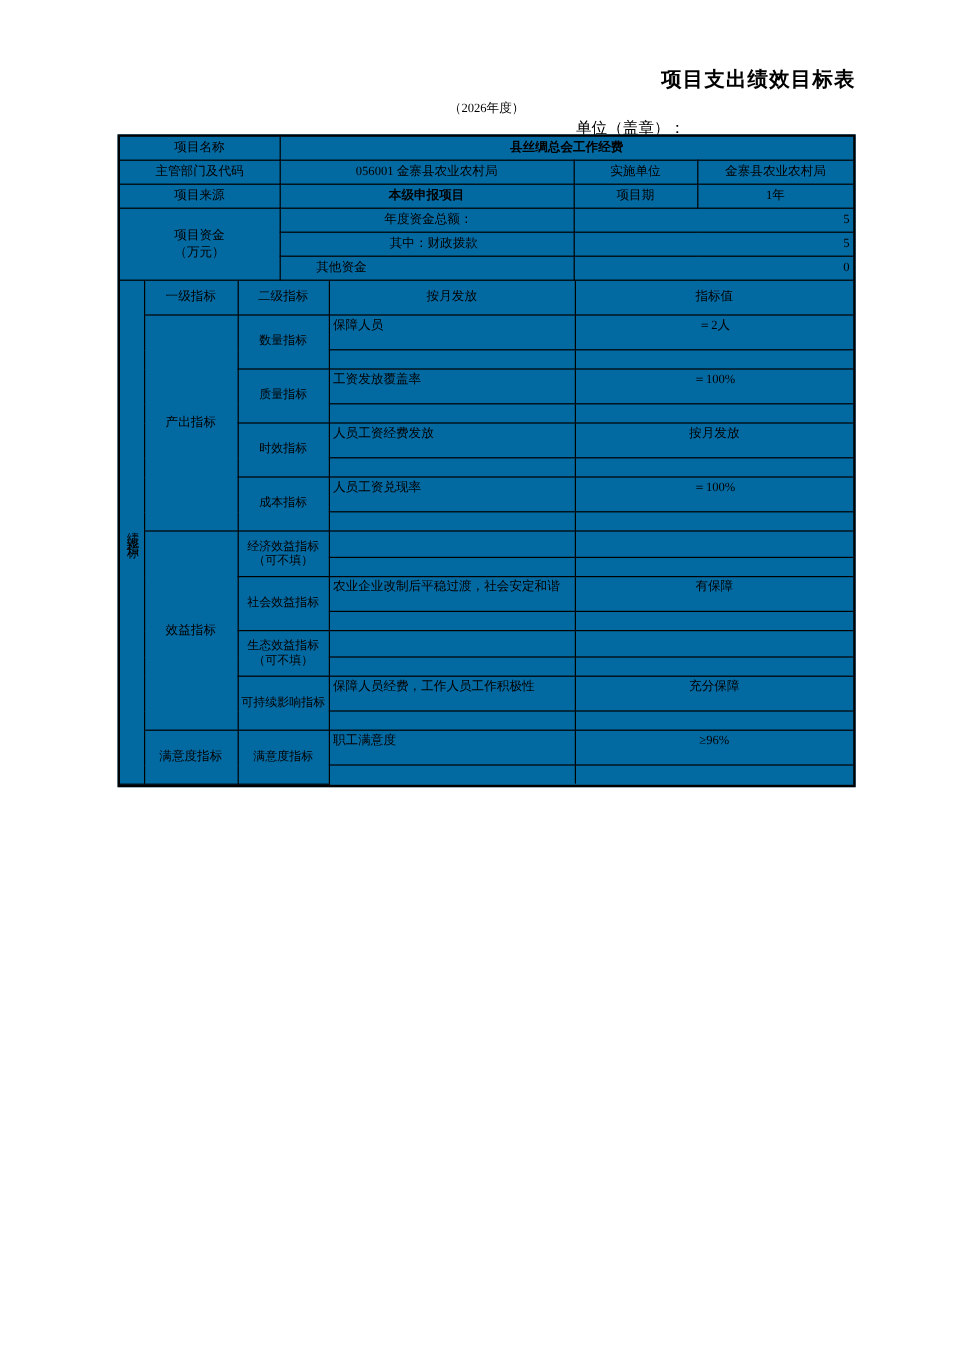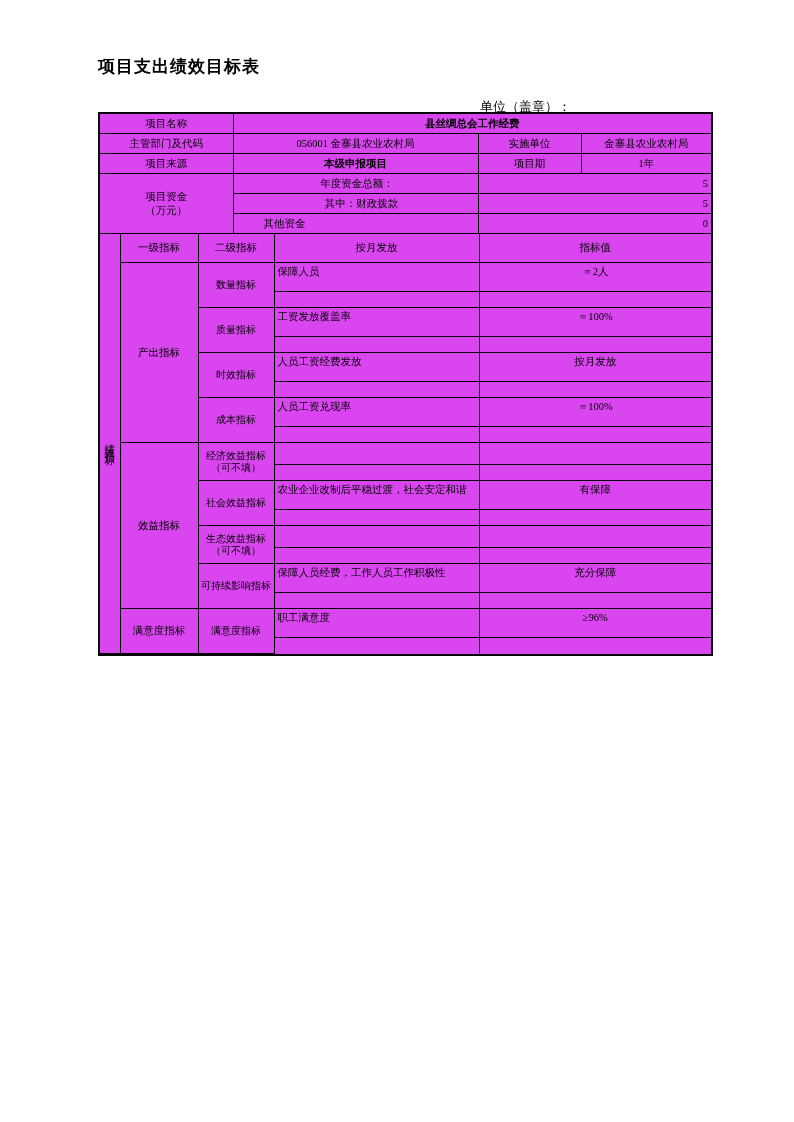--- a/index.html
+++ b/index.html
@@ -1,24 +1,24 @@
 <!DOCTYPE html>
 <html><head>
 <meta charset="utf-8">
 <style>
   html,body { margin:0; padding:0; background:#ffffff; }
   body { width:794px; height:1122px; font-family:"Liberation Serif","DejaVu Serif",serif; color:#000; }
   .page { position:relative; width:794px; height:1122px; background:#fff; overflow:hidden; }
 
-  .doc-title { position:absolute; top:55px; left:98px; width:615px; text-align:left;
+  .doc-title { position:absolute; top:55px; left:98px; width:615px; text-align:right;
                font-size:17px; font-weight:bold; letter-spacing:1px; }
   .doc-subtitle { position:absolute; top:83px; left:98px; width:615px; text-align:center; font-size:10.5px; }
   .seal-line { position:absolute; top:98px; left:480px; font-size:13px; }
 
-  .tablewrap { position:absolute; top:112px; left:98px; width:615px; border:2px solid #000; box-sizing:border-box; background:#d946ef; }
+  .tablewrap { position:absolute; top:112px; left:98px; width:615px; border:2px solid #000; box-sizing:border-box; background:#0369a1; }
   table { border-collapse:collapse; table-layout:fixed; width:100%; }
   td { border-right:1px solid #000; border-bottom:1px solid #000;
        font-size:10.5px; text-align:center; vertical-align:middle;
        padding:0 2px; overflow:hidden; line-height:1.25; }
   tr > td:last-child { border-right:none; }
   table.last tr.final td { border-bottom:none; }
 
   .h19 { height:19px; }
   .h27 { height:27px; }
   .h28 { height:28px; }
@@ -38,20 +38,21 @@
   .l2cell { font-size:10px; line-height:1.2; padding:0 1px; }
   .sidecell { writing-mode:vertical-lr; text-orientation:upright; letter-spacing:4px;
               font-size:10.5px; padding:0; }
 </style>
 </head>
 <body>
 
 <div class="page">
 
   <div class="doc-title">项目支出绩效目标表</div>
+  <div class="doc-subtitle">（2026年度）</div>
   <div class="seal-line">单位（盖章）：</div>
 
   <div class="tablewrap">
 
     <table>
       <colgroup>
           <col style="width:133px">
           <col style="width:245px">
           <col style="width:103px">
           <col style="width:130px">

